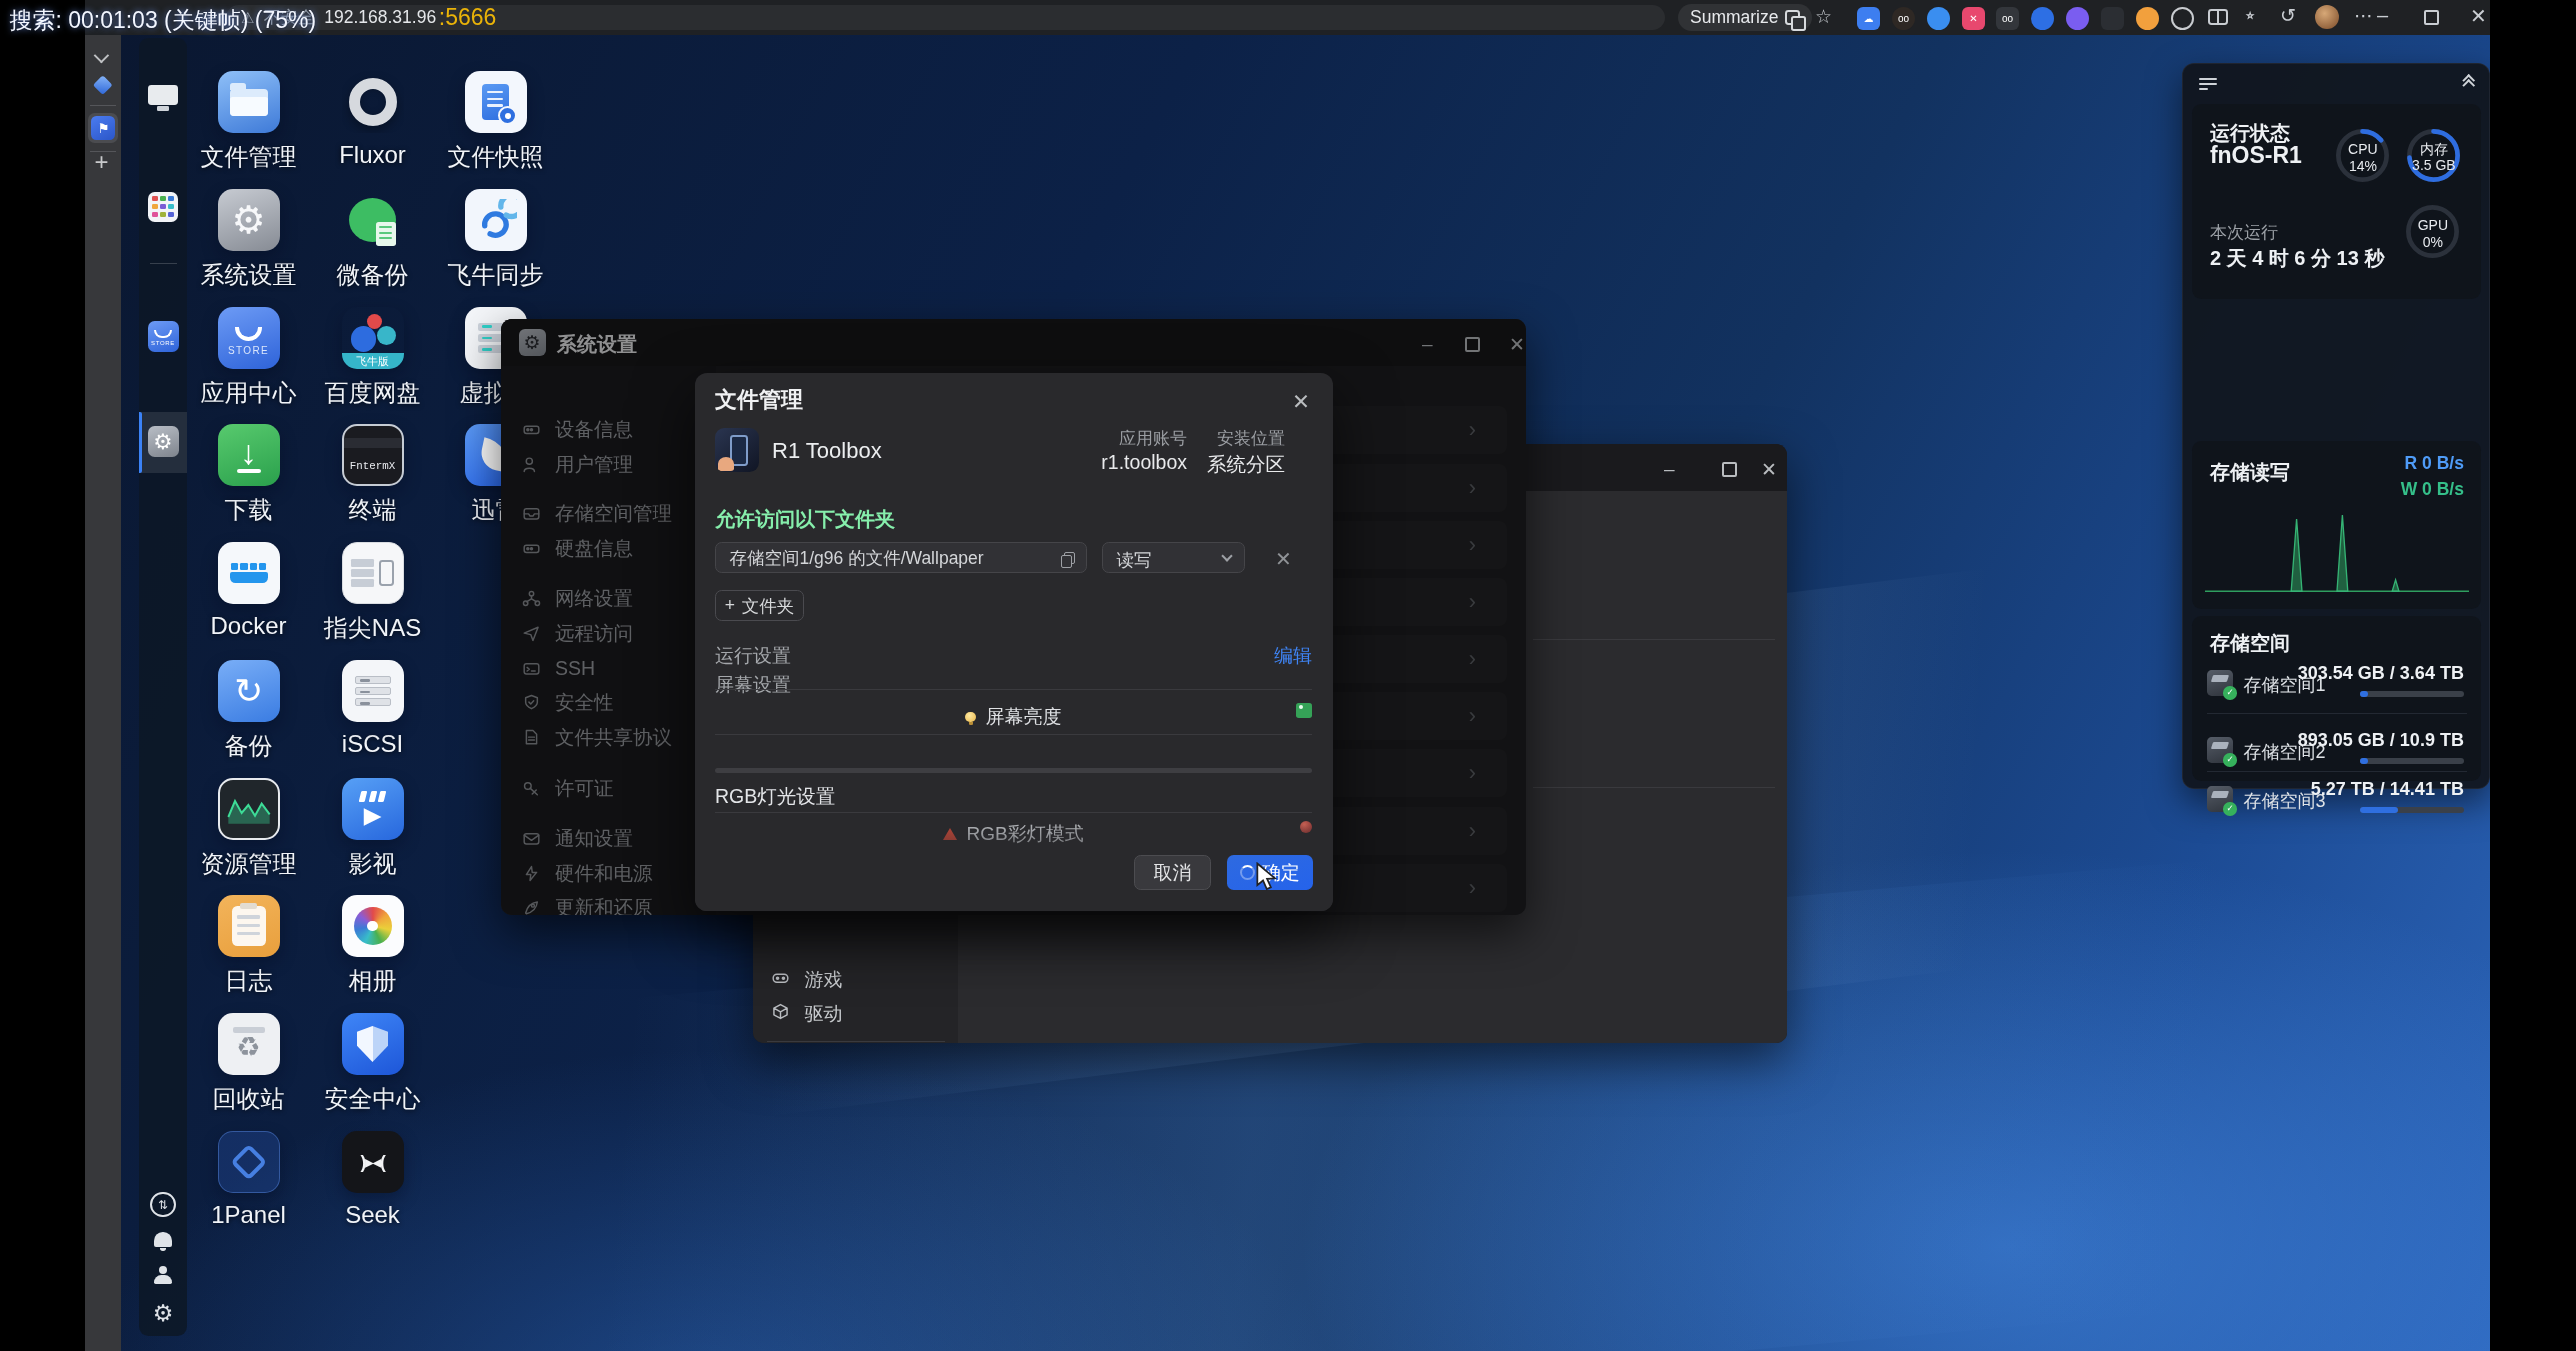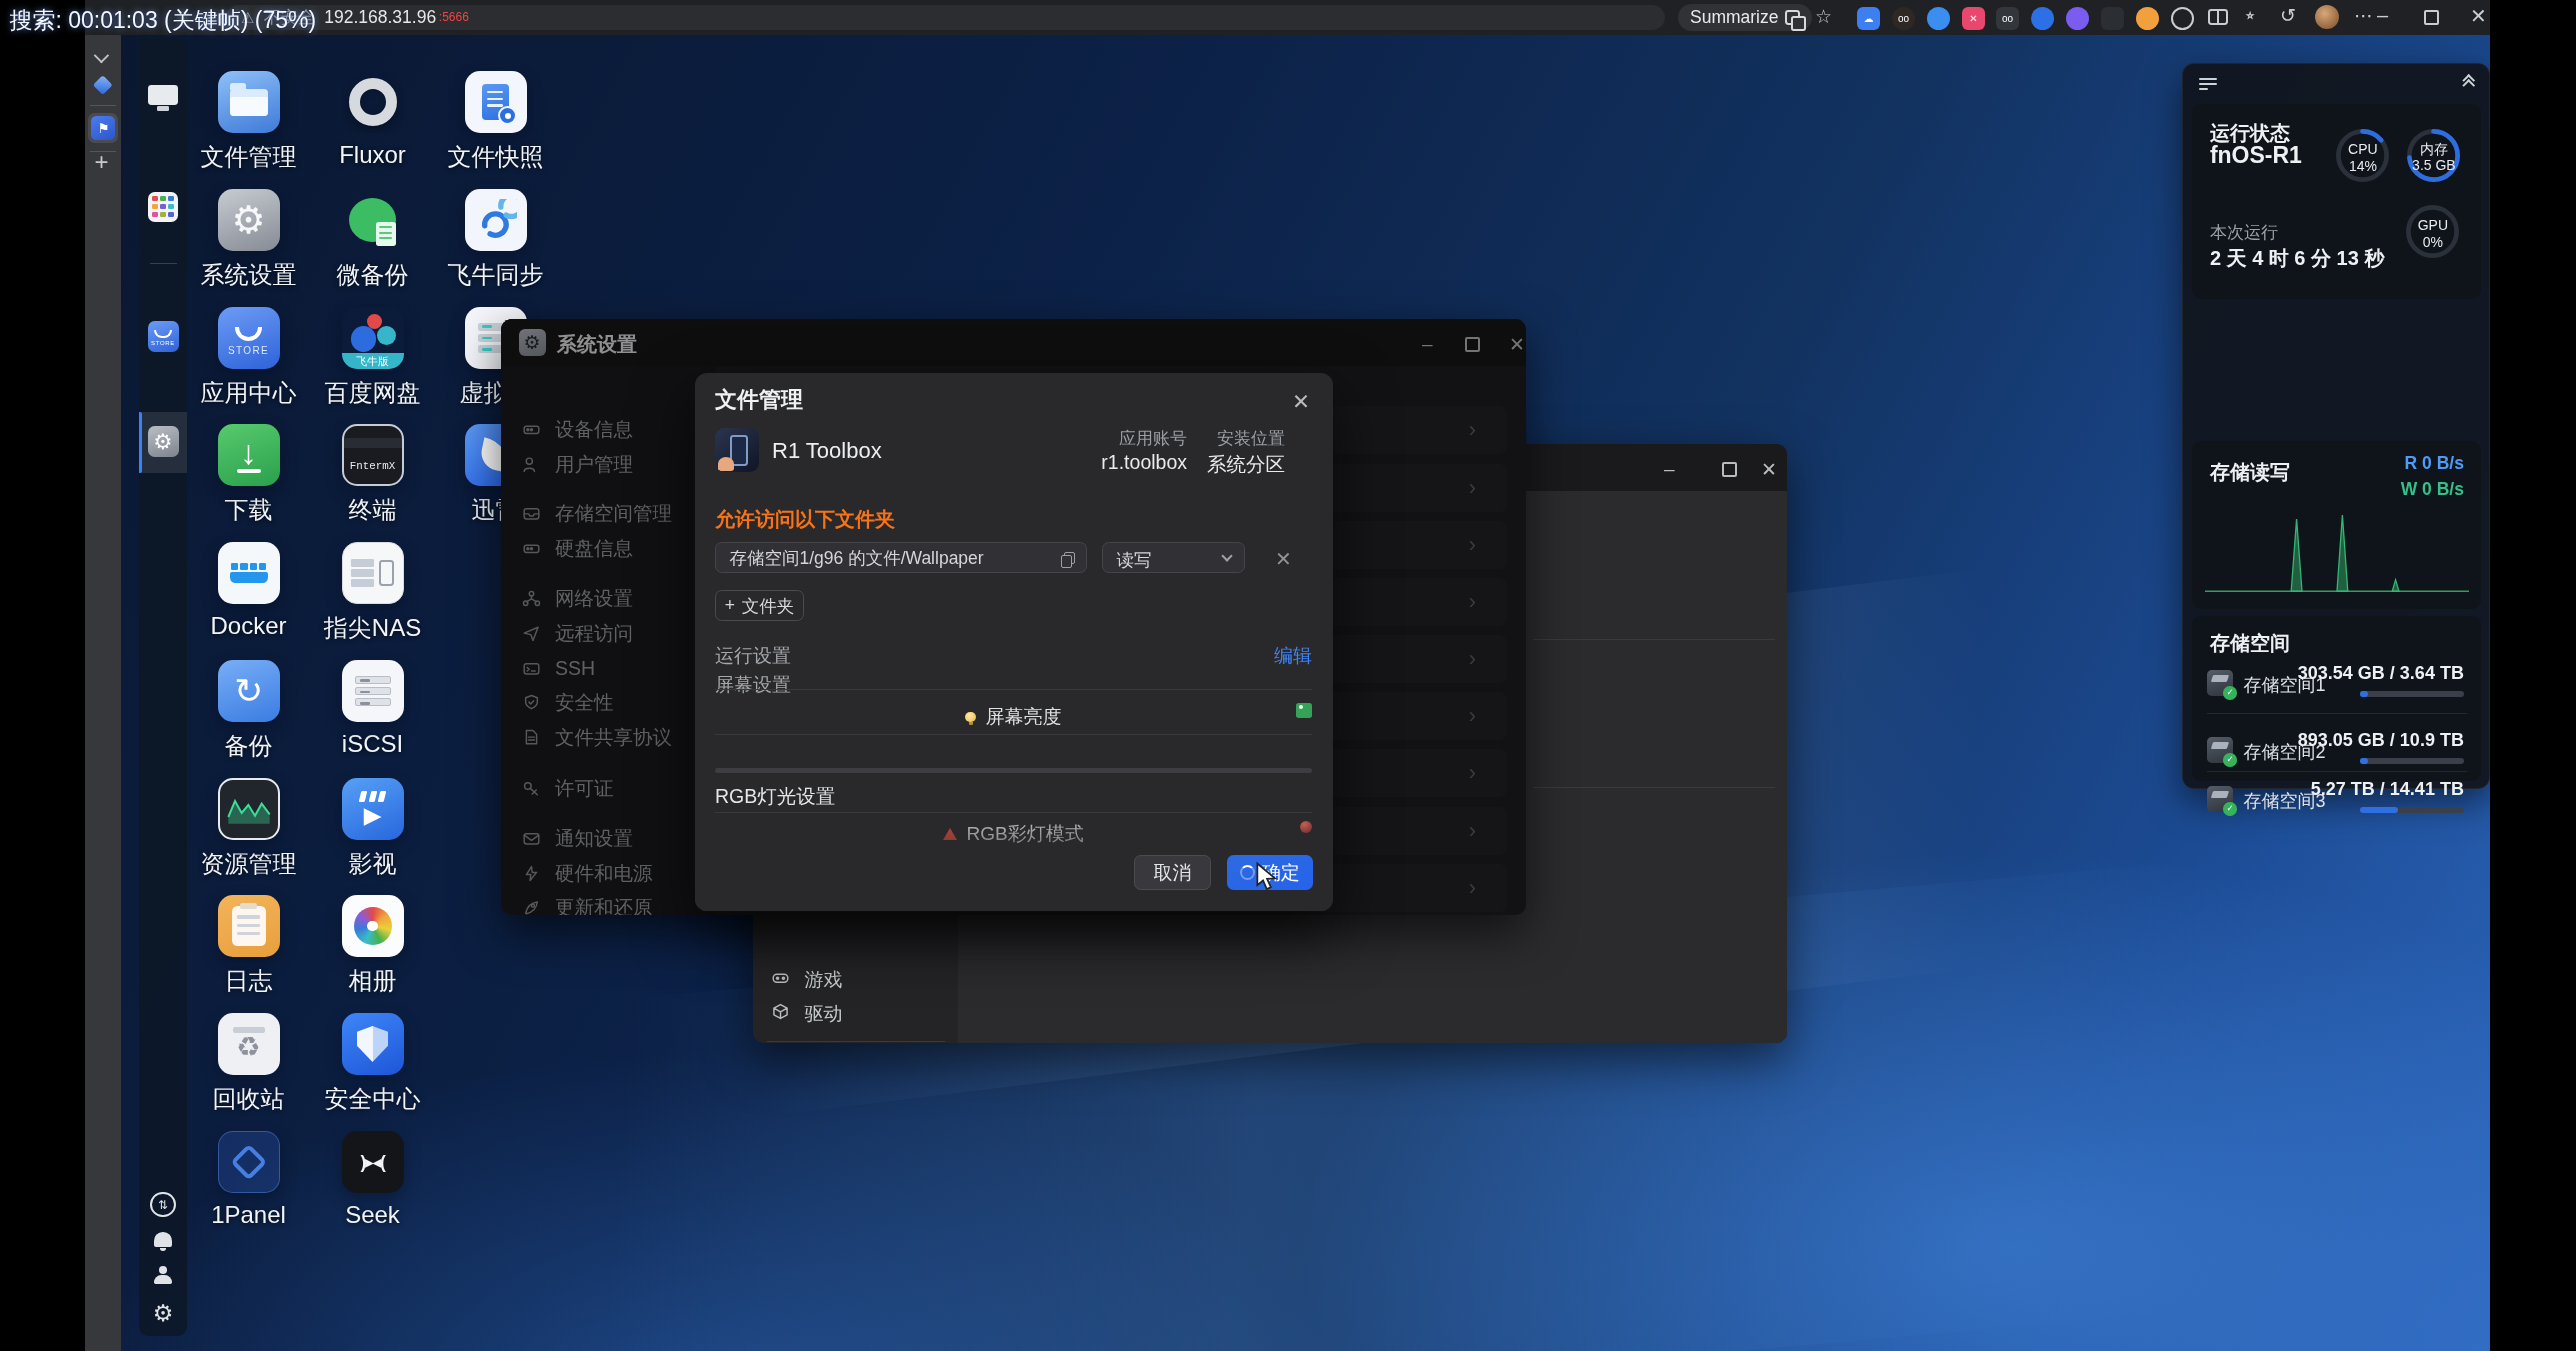--- a/index.html
+++ b/index.html
@@ -9,21 +9,21 @@
 
   
   .screen { position:absolute; left:85px; top:0; width:2405px; height:1352px; background:#10131a; overflow:hidden; }
 
   
   .topbar { position:absolute; left:0; top:0; width:2405px; height:35px; background:#1f2124; }
   .addr { position:absolute; left:141px; top:4.7px; width:1439px; height:25.6px; border-radius:12.8px; background:#2b2d30; display:flex; align-items:center; padding:0 15px; gap:9.4px; }
   .warn-ico { color:#9aa0a6; font-size:15px; line-height:1; }
   .sec-label { color:#9aa0a6; font-size:17px; }
   .url-host { color:#e5e7ea; font-size:17.5px; }
-  .url-port { color:#ef4444; font-size:12px; margin-left:-6.7px; }
+  .url-port { color:#eab308; font-size:23px; margin-left:-6.7px; }
   .summarize { position:absolute; left:1593px; top:4px; height:27px; border-radius:13.5px; background:#303235; display:flex; align-items:center; gap:6.7px; padding:0 12px; }
   .summarize span { color:#e8eaed; font-size:17.5px; }
   .sum-logo { width:15px; height:15px; border:2px solid #d7dadd; border-radius:3.4px; position:relative; }
   .sum-logo::after { content:""; position:absolute; left:4px; top:4px; width:10.8px; height:10.8px; border:2px solid #d7dadd; border-radius:2.7px; background:#303235; }
   .bstar { position:absolute; left:1730px; top:5.4px; font-size:19px; color:#c9cdd2; }
   .ext-ico { position:absolute; top:6.7px; width:23px; height:23px; display:flex; align-items:center; justify-content:center; font-size:10px; color:#fff; }
   .chrome-glyph { position:absolute; top:4px; font-size:19px; color:#c9cdd2; }
   .split-ico { position:absolute; top:9.4px; width:20px; height:16px; border:2px solid #c9cdd2; border-radius:3.4px; }
   .split-ico::after { content:""; position:absolute; left:7.4px; top:0; width:2px; height:12px; background:#c9cdd2; }
   .avatar { position:absolute; left:2230px; top:5.4px; width:24px; height:24px; border-radius:50%; background:radial-gradient(circle at 40% 35%, #d7a877, #7a4a28); }
@@ -178,21 +178,21 @@
   .dialog { position:absolute; left:610px; top:373px; width:638px; height:538px; background:#29292c; border-radius:12px; box-shadow:0 23px 61px rgba(0,0,0,.65); z-index:6; overflow:hidden; }
   .dlg-title { position:absolute; left:20px; top:12px; font-size:22px; font-weight:bold; color:#f0f1f3; }
   .dlg-close { position:absolute; right:23px; top:16px; font-size:21.5px; color:#b9bcbf; }
   .dlg-appicon { position:absolute; left:20px; top:55px; width:44px; height:44px; border-radius:9.4px; background:linear-gradient(140deg,#2a3550,#101524); overflow:hidden; }
   .dlg-appicon .phone { position:absolute; left:15px; top:6.7px; width:17.5px; height:31px; border:2px solid #7f9cc9; border-radius:3.4px; background:#1b2944; }
   .dlg-appicon .hand { position:absolute; left:2.7px; bottom:1.3px; width:16px; height:13.5px; border-radius:50% 50% 20% 20%; background:#e8a87f; }
   .dlg-appname { position:absolute; left:77px; top:65px; font-size:22px; color:#eceef0; }
   .dlg-meta { position:absolute; top:54px; text-align:right; }
   .dlg-meta .ml { font-size:17px; color:#9b9ea3; }
   .dlg-meta .mv { font-size:19.5px; color:#e9eaec; margin-top:1px; font-weight:500; }
-  .dlg-sec { position:absolute; left:20px; font-size:20px; font-weight:bold; color:#f97316; }
+  .dlg-sec { position:absolute; left:20px; font-size:20px; font-weight:bold; color:#86efac; }
   .dlg-input { position:absolute; left:20px; top:169px; width:372px; height:31px; border-radius:6.7px; background:#313135; border:0.7px solid #454549; display:flex; align-items:center; }
   .dlg-input .pv { margin-left:13.5px; font-size:17.5px; color:#d4d6d9; }
   .copy-ic { position:absolute; right:10.8px; top:8.7px; width:10.8px; height:12px; border:1.3px solid #9ea1a6; border-radius:2px; }
   .copy-ic::after { content:""; position:absolute; left:-4.7px; top:2.7px; width:9.4px; height:10.8px; border:1.3px solid #9ea1a6; border-radius:2px; background:#313135; }
   .dlg-select { position:absolute; left:407px; top:169px; width:143px; height:31px; border-radius:6.7px; background:#313135; border:0.7px solid #454549; }
   .dlg-select .pv { position:absolute; left:13.5px; top:5.4px; font-size:17.5px; color:#d4d6d9; }
   .caret { position:absolute; right:13.5px; top:9.4px; width:8px; height:8px; border-right:2px solid #9ea1a6; border-bottom:2px solid #9ea1a6; transform:rotate(45deg); }
   .dlg-remove { position:absolute; left:580px; top:174px; font-size:20px; color:#8f9296; }
   .dlg-addfolder { position:absolute; left:20px; top:217px; width:89px; height:31px; border-radius:6.7px; border:0.7px solid #4a4a4f; display:flex; align-items:center; justify-content:center; gap:6.7px; color:#d7d9db; font-size:17.5px; }
   .dlg-runrow { position:absolute; left:20px; top:270px; width:597px; }

